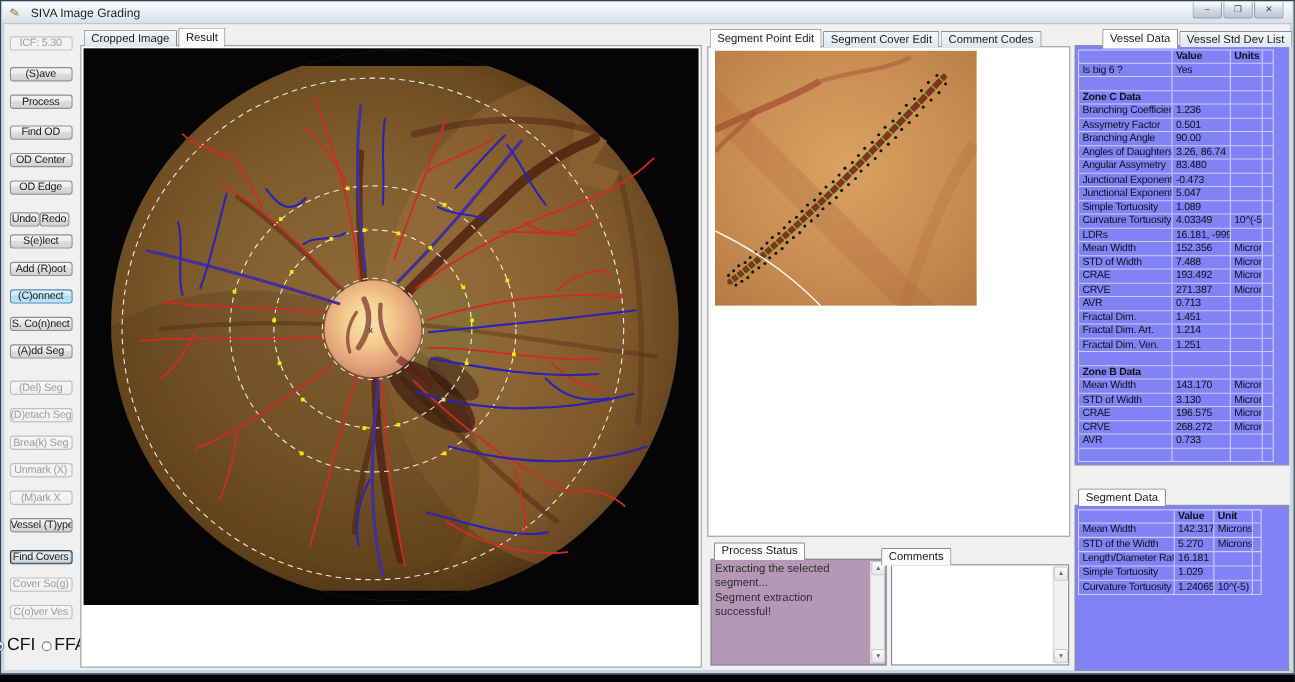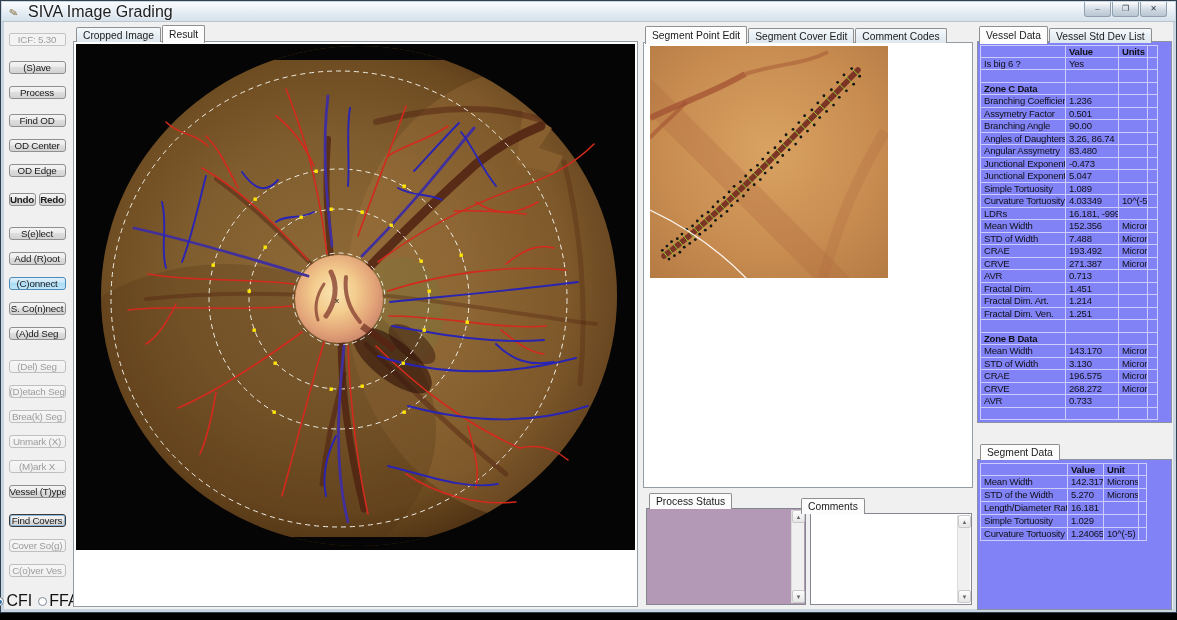--- a/index.html
+++ b/index.html
@@ -14,39 +14,39 @@
     font-family:"Liberation Sans", sans-serif;}
   .window{position:absolute;left:0;top:0;width:1177px;height:613px;
     background:#f0f0f0;border:1px solid #30404f;
     box-shadow:inset 0 0 0 3px #c9d6e2;}
   
   .titlebar{position:absolute;left:1px;top:1px;right:1px;height:20px;
     background:linear-gradient(#fafcfe,#e3ebf3 60%,#d6e1ea);
     border-bottom:1px solid #b9c4ce;display:flex;align-items:center;}
   .app-icon{width:14px;height:14px;margin:0 5px 0 7px;font-size:11px;line-height:14px;
     color:#8a7340;transform:rotate(-10deg);}
-  .title-text{font-size:16px;color:#1d1d1d;text-shadow:0 0 3px #fff;}
+  .title-text{font-size:11px;color:#1d1d1d;text-shadow:0 0 3px #fff;}
   .caption-btns{position:absolute;right:8px;top:0;display:flex;}
   .cap-btn{width:27px;height:15px;margin-left:1px;border:1px solid #90a0ae;border-top:none;
     border-radius:0 0 3px 3px;background:linear-gradient(#fdfdfd,#cfd9e2 55%,#b9c6d2);
     font-size:8px;line-height:13px;text-align:center;color:#33414e;}
   
   .toolbar{position:absolute;left:5px;top:32px;width:62px;display:flex;
     flex-direction:column;align-items:center;}
   .tbtn{width:57px;height:13px;margin-bottom:12px;border:1px solid #8e8f8f;border-radius:3px;
     background:linear-gradient(#f4f4f4,#ececec 45%,#dfdfdf 46%,#d2d2d2);
     font-size:9.8px;line-height:11px;text-align:center;color:#1b1b1b;letter-spacing:-0.2px;
     overflow:hidden;white-space:nowrap;}
   .tbtn.disabled{color:#9d9d9d;border-color:#bfbfbf;
     background:linear-gradient(#f6f6f6,#efefef);}
   .tbtn.selected{background:linear-gradient(#dff1fc,#c2e5f8 45%,#a8daf5 46%,#c0e6f8);
     border-color:#4d8ab8;}
   .tbtn.focused{border-color:#3a3a3a;box-shadow:inset 0 0 0 1px #8fb8d8;}
   .tbtn.field{background:#f3f3f3;color:#9d9d9d;border-color:#c4c4c4;border-radius:2px;}
-  .undo-row{display:flex;width:57px;margin-bottom:18px;justify-content:space-between;font-weight:bold;}
+  .undo-row{display:flex;width:57px;margin-bottom:4px;}
   .undo-row .tbtn{width:27px;margin-bottom:0;}
   .sp3{height:3px;} .sp4{height:4px;} .sp8{height:8px;}
   .radio-row{display:flex;align-items:center;margin-top:3px;font-size:16px;color:#111;}
   .radio{width:9px;height:9px;border:1px solid #7d8b99;border-radius:50%;background:#fff;
     margin-right:2px;position:relative;}
   .radio.on::after{content:"";position:absolute;left:2px;top:2px;width:4px;height:4px;
     border-radius:50%;background:#2f6fa8;}
   .radio-row .gap{width:6px;}
   
   .tabs{position:absolute;display:flex;align-items:flex-end;height:17px;z-index:3;}
@@ -406,36 +406,38 @@
             <circle cx="201.70333897896296" cy="22.60986458433945" r="1.4" fill="#151515"></circle>
             <circle cx="209.627433021037" cy="30.23932941566061" r="1.4" fill="#151515"></circle>
           </g>
         <path d="M 0,164 Q 55,190 96,232" stroke="#ffffff" stroke-width="1.3" opacity="0.9" fill="none"></path>
       </svg>
     </div>
   </div>
 
   <div class="grp-tab" style="left:648px;top:492px;">Process Status</div>
   <div class="txtbox mauve" style="left:645px;top:507px;width:160px;height:97px;">
+    <div class="content">Extracting the selected segment...
+Segment extraction successful!</div>
     <div class="vscroll">
       <div class="arr up">▲</div>
       <div class="arr dn">▼</div>
     </div>
   </div>
 
   <div class="grp-tab" style="left:800px;top:497px;">Comments</div>
   <div class="txtbox" style="left:809px;top:512px;width:162px;height:92px;">
     <div class="content"></div>
     <div class="vscroll">
       <div class="arr up">▲</div>
       <div class="arr dn">▼</div>
     </div>
   </div>
 
-  <div class="tabs" style="left:978px;top:25px;">
+  <div class="tabs" style="left:1001px;top:25px;">
     <div class="tab active">Vessel Data</div>
     <div class="tab">Vessel Std Dev List</div>
   </div>
   <div class="data-panel" style="left:976px;top:40px;width:195px;height:382px;">
     <div class="dtable vgrid">
         <div class="trow thead">
           <div class="tcell"></div>
           <div class="tcell">Value</div>
           <div class="tcell">Units</div>
           <div class="tcell"></div>

